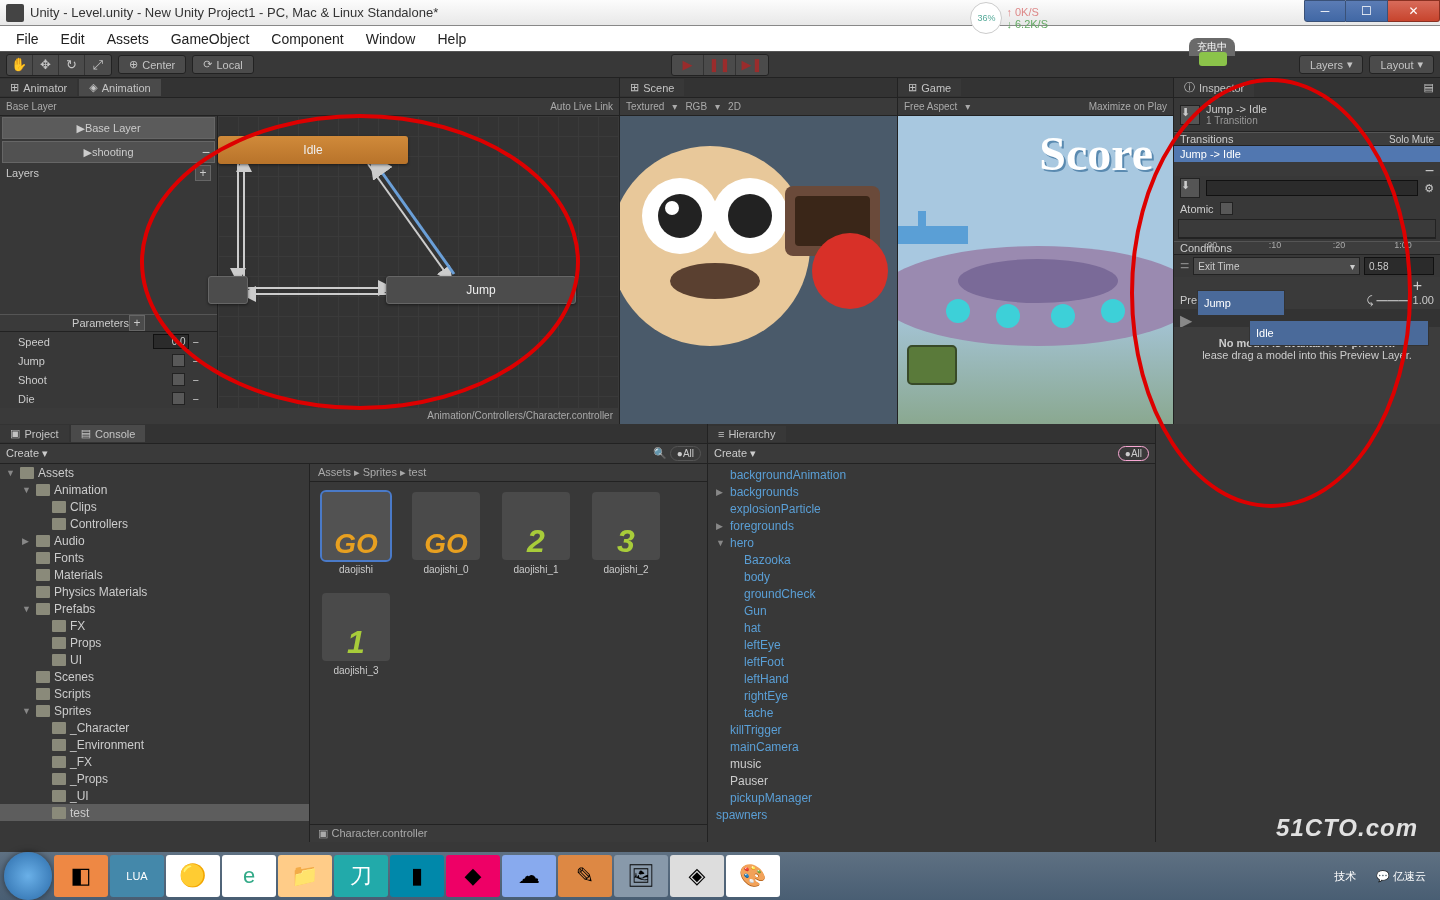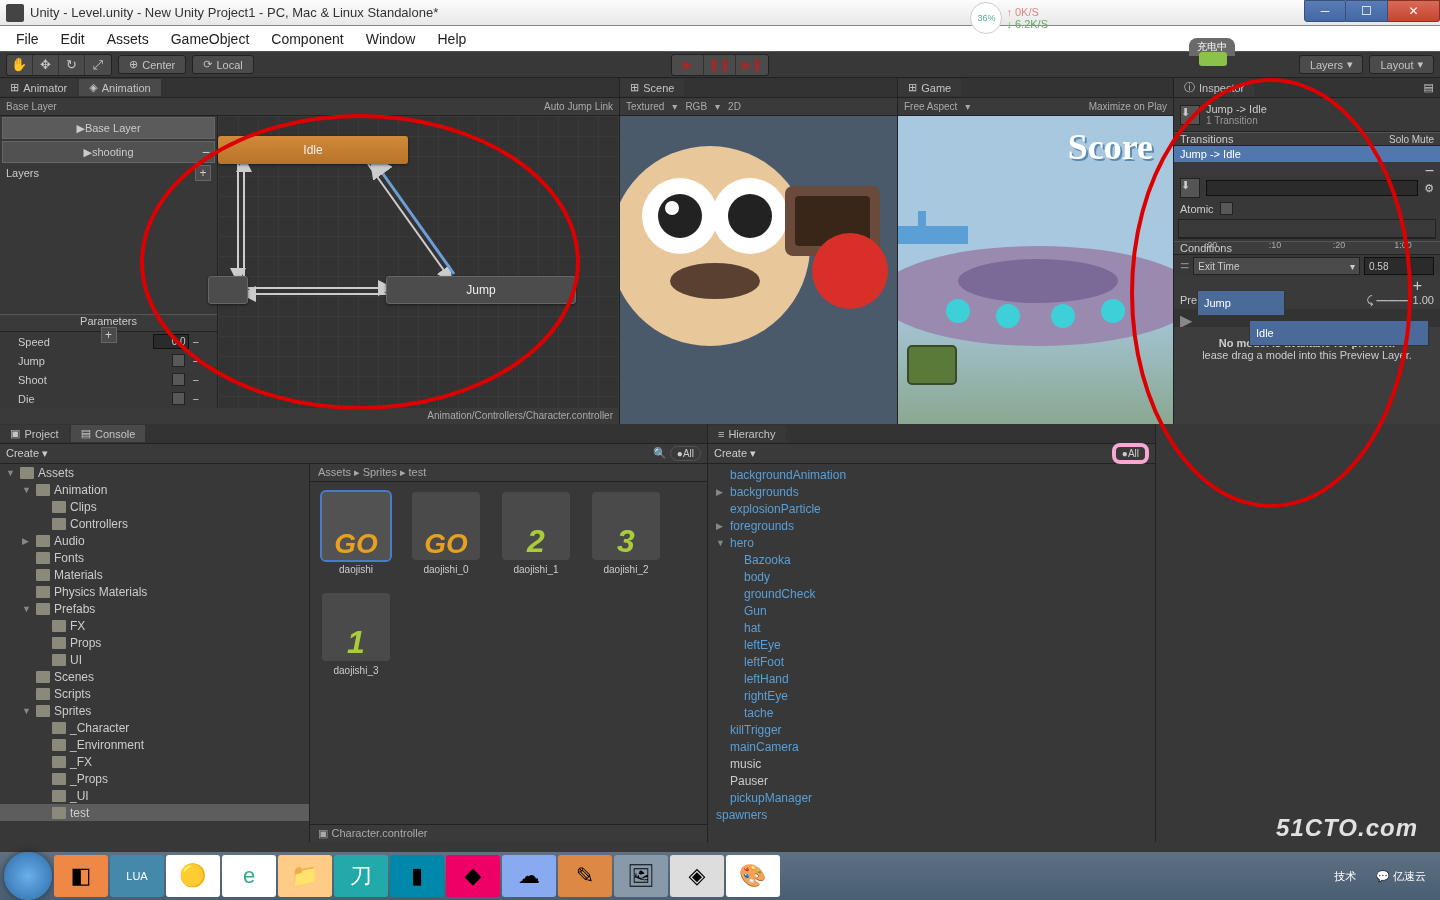--- a/index.html
+++ b/index.html
@@ -32,21 +32,21 @@
 .tab.active { background:#383838; }
 .subheader { height:18px; background:#3a3a3a; display:flex; justify-content:space-between; align-items:center; font-size:10px; color:#aaa; padding:0 6px; border-bottom:1px solid #222;}
 .anim-body { flex:1; display:flex; position:relative;}
 .anim-left { width:218px; background:#383838; border-right:1px solid #222; display:flex; flex-direction:column;}
 .layer-row { height:22px; background:#515151; border:1px solid #666; margin:1px 2px; display:flex; align-items:center; justify-content:center; font-size:11px; color:#ccc; position:relative;}
 .layer-row.sel { background:#5b5b5b; }
 .minus { position:absolute; right:4px; color:#ccc; font-size:14px;}
 .layers-head { height:18px; display:flex; justify-content:space-between; align-items:center; font-size:11px; color:#ccc; padding:0 6px;}
 .plus-btn { width:16px; height:16px; background:#4b4b4b; border:1px solid #666; display:flex; align-items:center; justify-content:center; font-size:12px;}
 .params { background:#383838; }
-.params-head { height:18px; display:flex; justify-content:space-between; align-items:center; font-size:11px; color:#ccc; padding:0 6px; border-top:1px solid #555; border-bottom:1px solid #222; background:#3a3a3a;flex-direction:column;}
+.params-head { height:18px; display:flex; justify-content:center; align-items:center; font-size:11px; color:#ccc; padding:0 6px; border-top:1px solid #555; border-bottom:1px solid #222; background:#3a3a3a;}
 .param-row { height:19px; display:flex; align-items:center; font-size:11px; color:#ccc; padding:0 18px;}
 .param-row input[type=text]{ width:36px; height:15px; background:#2b2b2b; border:1px solid #111; color:#ccc; font-size:10px; text-align:right; padding-right:2px;}
 .param-row .cb { width:13px; height:13px; background:#585858; border:1px solid #222; margin-left:auto; margin-right:4px;}
 .param-row .pm { margin-left:4px; color:#ccc;}
 .anim-graph { flex:1; background:#333; position:relative; background-image:linear-gradient(#3a3a3a 1px,transparent 1px),linear-gradient(90deg,#3a3a3a 1px,transparent 1px); background-size:20px 20px;}
 .state-node { position:absolute; width:190px; height:28px; border-radius:3px; display:flex; align-items:center; justify-content:center; font-size:12px; color:#eee; box-shadow:0 1px 3px rgba(0,0,0,0.5);}
 .state-idle { background:linear-gradient(#d08a3a,#b8732a); left:0px; top:20px; }
 .state-jump { background:#4c4c4c; border:1px solid #666; left:168px; top:160px; }
 .state-blank { background:#4c4c4c; border:1px solid #666; left:-10px; top:160px; width:40px;}
 .red-ellipse { position:absolute; border:4px solid #d00; border-radius:50%; pointer-events:none; z-index:10;}
@@ -164,21 +164,21 @@
 
 <div class="main">
 
   <div class="animator-panel">
     <div class="tab-row">
       <div class="tab active">⊞ <span>Animator</span></div>
       <div class="tab">◈ <span>Animation</span></div>
     </div>
     <div class="subheader">
       <span>Base Layer</span>
-      <span>Auto Jump Link</span>
+      <span>Auto Live Link</span>
     </div>
     <div class="anim-body">
       <div class="anim-left">
         <div class="layer-row sel">▶ <span>Base Layer</span></div>
         <div class="layer-row">▶ <span>shooting</span><span class="minus">−</span></div>
         <div class="layers-head">
             <span>Layers</span>
             <div class="plus-btn">+</div>
           </div>
         <div style="flex:1"></div>
@@ -261,21 +261,21 @@
   <div class="game-panel">
     <div class="tab-row">
         <div class="tab active">⊞ <span>Game</span></div>
       </div>
     <div class="view-opts">
       <span>Free Aspect</span>
         <span>▾</span>
       <span style="margin-left:auto">Maximize on Play</span>
     </div>
     <div class="viewport" style="background:linear-gradient(#a8c8e0 60%,#8aa890);">
-      <div style="position:absolute;top:10px;right:20px;font-size:36px;font-weight:900;color:#fff;text-shadow:2px 2px 0 #5a8ab0;font-family:Arial Black;">Score</div>
+      <div style="position:absolute;top:10px;right:20px;font-size:48px;font-weight:900;color:#fff;text-shadow:2px 2px 0 #5a8ab0;font-family:Arial Black;">Score</div>
       <svg width="276" height="290" style="position:absolute;left:0;top:0;">
         <ellipse cx="140" cy="180" rx="160" ry="50" fill="#9a8ab0"></ellipse>
         <ellipse cx="140" cy="165" rx="80" ry="22" fill="#7a6a98"></ellipse>
         <circle cx="60" cy="195" r="12" fill="#3dd0d8"></circle>
           <circle cx="110" cy="200" r="12" fill="#3dd0d8"></circle>
         <circle cx="165" cy="200" r="12" fill="#3dd0d8"></circle>
           <circle cx="215" cy="195" r="12" fill="#3dd0d8"></circle>
         <rect x="10" y="230" width="48" height="38" rx="4" fill="#5a7a3a" stroke="#384a28" stroke-width="2"></rect>
         <rect x="0" y="110" width="70" height="18" fill="#5a9fd6"></rect>
         <rect x="20" y="95" width="8" height="30" fill="#5a9fd6"></rect>
@@ -501,21 +501,21 @@
       </div>
     </div>
   </div>
 
   <div class="hierarchy-panel">
     <div class="tab-row">
         <div class="tab active">≡ <span>Hierarchy</span></div>
       </div>
     <div class="proj-toolbar">
       <span><span>Create</span> ▾</span>
-      <span style="border:4px solid #f9a8d4;padding:1px 6px;border-radius:8px;font-size:10px;">●<span>All</span></span>
+      <span style="border:1px solid #f9a8d4;padding:1px 6px;border-radius:8px;font-size:10px;">●<span>All</span></span>
     </div>
     <div class="hier-body" id="hier-body">
         <div class="hier-item"><span class="hier-arrow"></span>backgroundAnimation</div>
         <div class="hier-item"><span class="hier-arrow">▶</span>backgrounds</div>
         <div class="hier-item"><span class="hier-arrow"></span>explosionParticle</div>
         <div class="hier-item"><span class="hier-arrow">▶</span>foregrounds</div>
         <div class="hier-item"><span class="hier-arrow">▼</span>hero</div>
         <div class="hier-item hi1"><span class="hier-arrow"></span>Bazooka</div>
         <div class="hier-item hi1"><span class="hier-arrow"></span>body</div>
         <div class="hier-item hi1"><span class="hier-arrow"></span>groundCheck</div>

